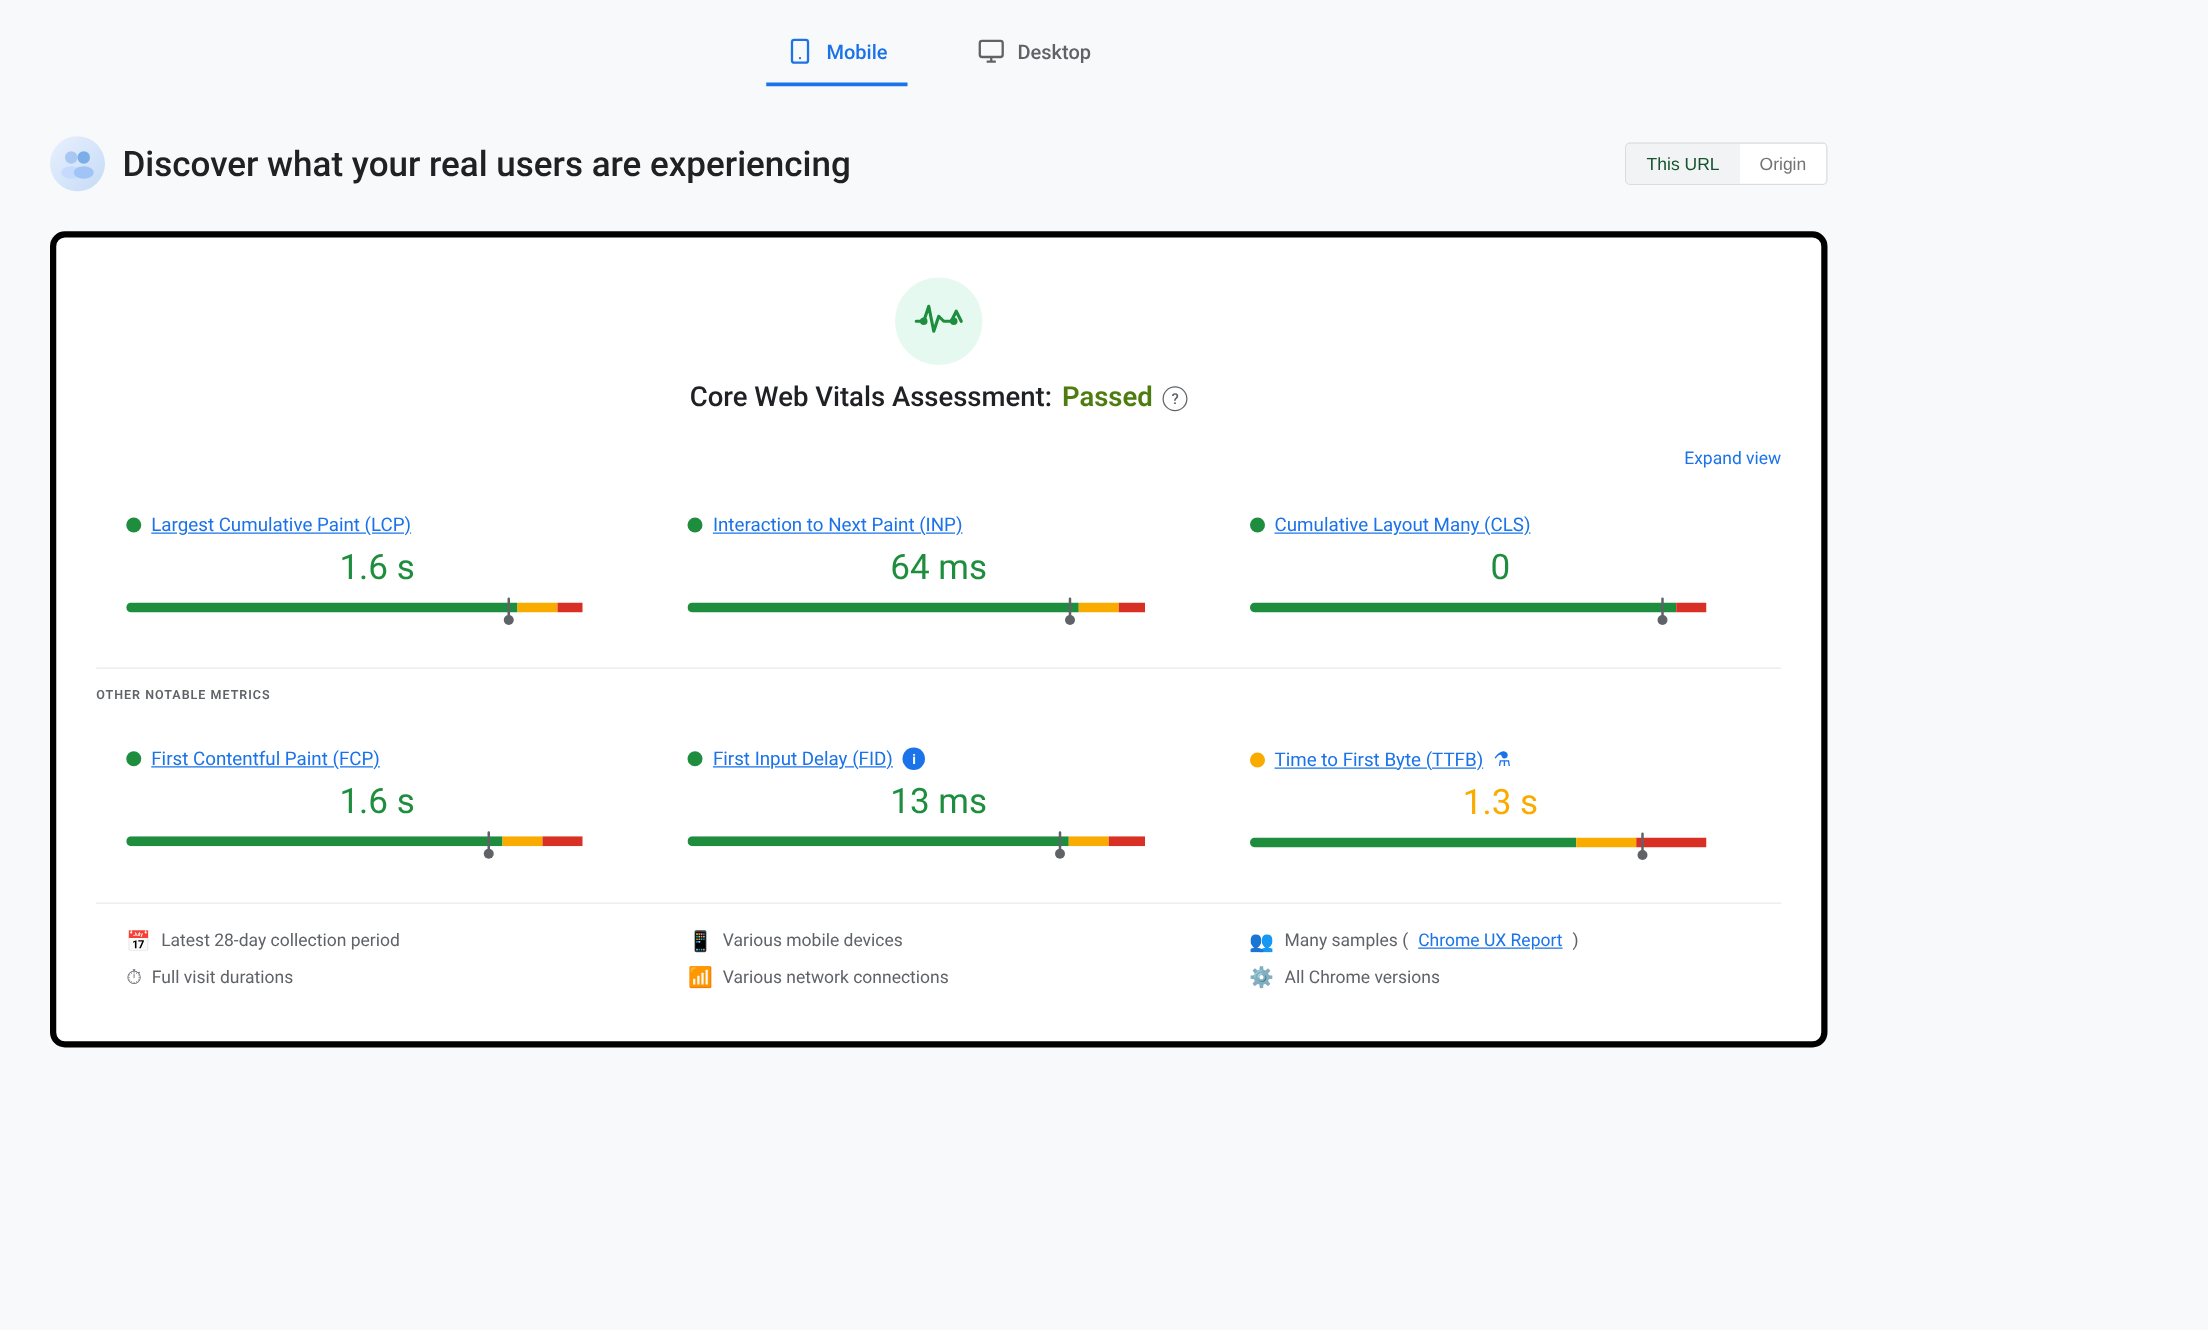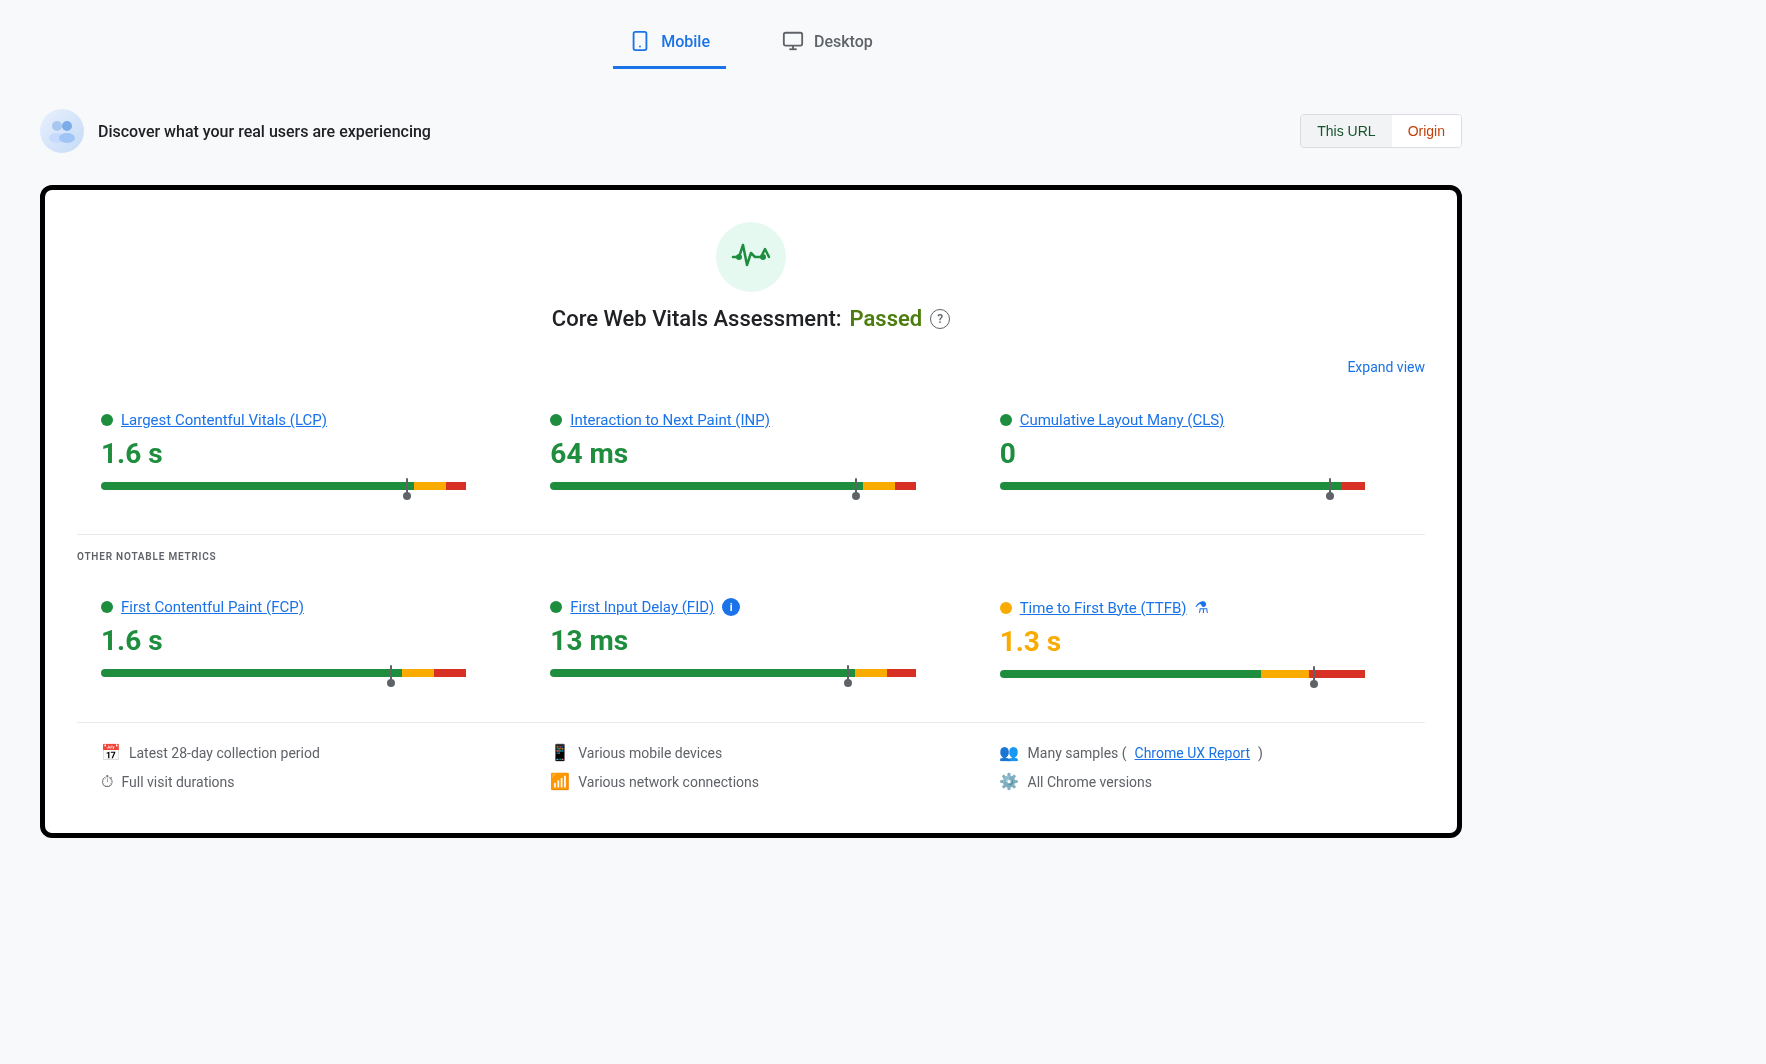--- a/index.html
+++ b/index.html
@@ -69,38 +69,38 @@
       height: 44px;
       border-radius: 50%;
       background: linear-gradient(135deg, #e8f0fe, #c5dbf6);
       display: flex;
       align-items: center;
       justify-content: center;
       overflow: hidden;
     }
 
     .header-title {
-      font-size: 16px;
+      font-size: 28px;
       font-weight: 500;
       color: #202124;
     }
 
     .url-origin-toggle {
       display: flex;
       border: 1px solid #dadce0;
       border-radius: 4px;
       overflow: hidden;
     }
 
     .url-origin-btn {
       padding: 8px 16px;
       font-size: 14px;
       cursor: pointer;
       background: white;
-      color: #c2410c;
+      color: #737373;
       border: none;
     }
 
     .url-origin-btn.active {
       background: #f1f3f4;
       color: #14532d;
       font-weight: 400;
     }
 
     
@@ -197,23 +197,23 @@
 
     .metric-name {
       font-size: 15px;
       color: #1a73e8;
       text-decoration: underline;
       cursor: pointer;
       font-weight: 400;
     }
 
     .metric-value {
-      text-align: left;
+      text-align: center;
       font-size: 28px;
-      font-weight: 700;
+      font-weight: 400;
       color: #1e8e3e;
       margin: 2px 0 12px;
     }
 
     .metric-value.orange {
       color: #f9ab00;
     }
 
     
     .progress-bar-container {
@@ -386,21 +386,21 @@
 
     <div class="expand-view">
       <span>Expand view</span>
     </div>
 
     <div class="metrics-grid">
 
       <div class="metric-item">
         <div class="metric-label">
           <div class="dot dot-green"></div>
-          <span class="metric-name">Largest Contentful Vitals (LCP)</span>
+          <span class="metric-name">Largest Cumulative Paint (LCP)</span>
         </div>
         <div class="metric-value">1.6 s</div>
         <div class="progress-bar-container">
           <div class="progress-bar-track">
             <div class="bar-green" style="width:78%"></div>
             <div class="bar-orange" style="width:8%"></div>
             <div class="bar-red" style="width:5%"></div>
           </div>
           <div class="progress-marker" style="left:76%"></div>
         </div>

